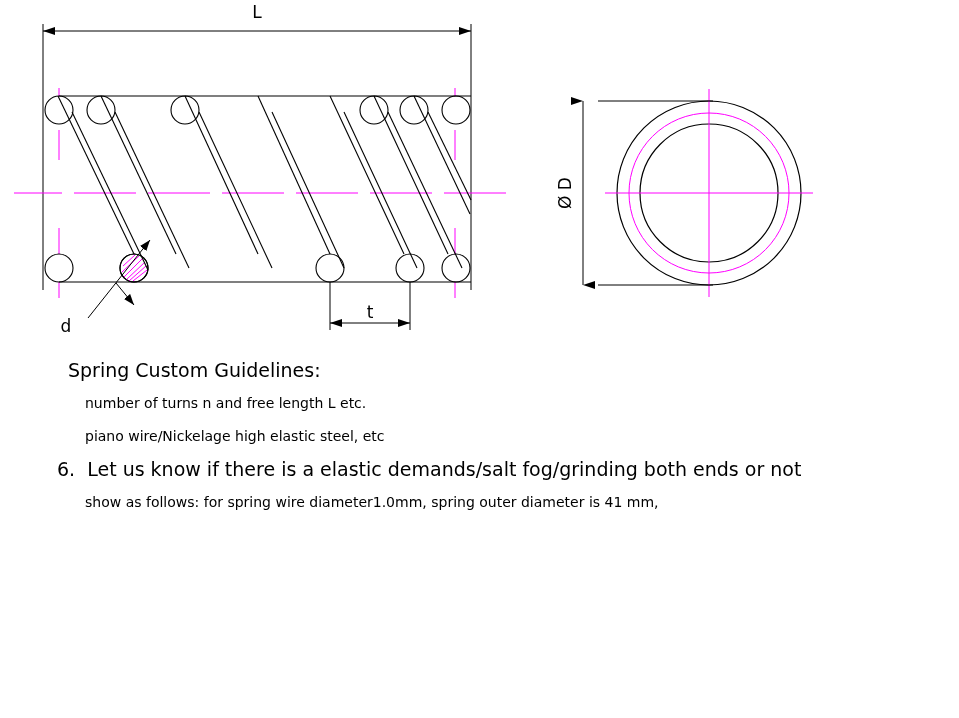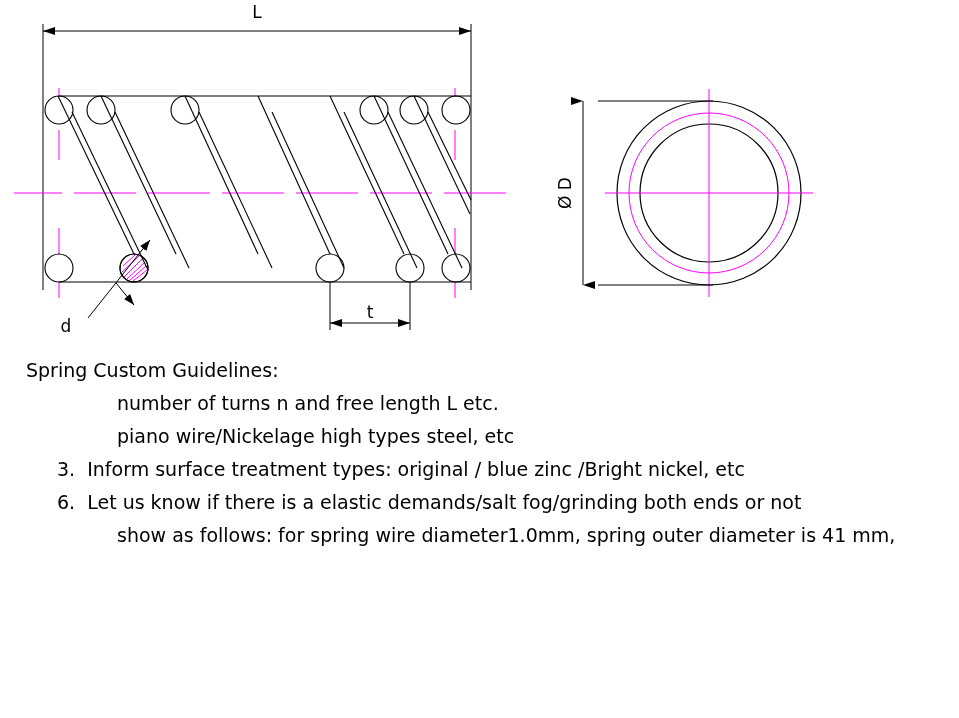--- a/index.html
+++ b/index.html
@@ -35,33 +35,33 @@
     left: 0;
     top: 345px;
     width: 959px;
     height: 373px;
     padding: 8px 0 0 0;
     box-sizing: border-box;
   }
   .g-title {
     font-size: 19px;
     line-height: 34px;
-    padding-left: 26px;
+    padding-left: 68px;
     white-space: pre;
   }
   .g-item {
     font-size: 19px;
     line-height: 33px;
     padding-left: 57px;
     white-space: pre;
   }
   .g-cont {
-    font-size: 19px;
+    font-size: 14px;
     line-height: 33px;
-    padding-left: 117px;
+    padding-left: 85px;
     white-space: pre;
   }
 </style>
 </head>
 <body>
 
 <div id="drawing-area">
   <svg width="959" height="345" viewBox="0 0 959 345" xmlns="http://www.w3.org/2000/svg">
     <defs>
       <marker id="arrL" markerWidth="12" markerHeight="8" refX="0" refY="4" orient="auto" markerUnits="userSpaceOnUse">
@@ -182,20 +182,19 @@
       <text class="dim-label" x="571" y="193" text-anchor="middle" transform="rotate(-90 571 193)">Ø D</text>
     </g>
   </svg>
 </div>
 
 <div id="guidelines">
   <div class="g-title">Spring Custom Guidelines:</div>
 
   <div class="g-cont">number of turns n and free length L etc.</div>
 
-  <div class="g-cont">piano wire/Nickelage high types steel, etc</div>
-
-  <div class="g-item">3.  Inform surface treatment types: original / blue zinc /Bright nickel, etc</div>
+  <div class="g-cont">piano wire/Nickelage high elastic steel, etc</div>
+
 
   <div class="g-item">6.  Let us know if there is a elastic demands/salt fog/grinding both ends or not</div>
 
   <div class="g-cont">show as follows: for spring wire diameter1.0mm, spring outer diameter is 41 mm,</div>
 </div>
 
 </body></html>

